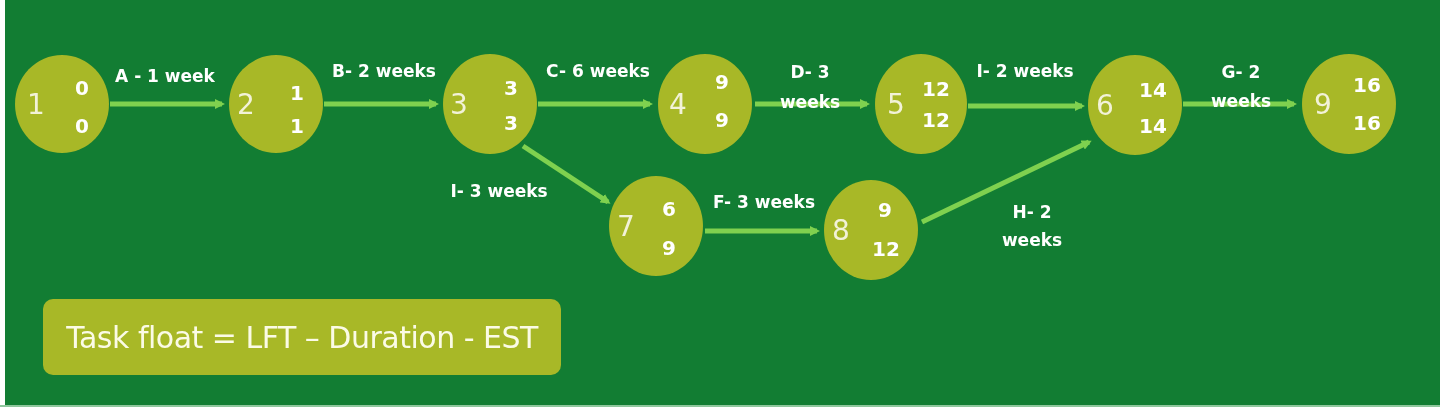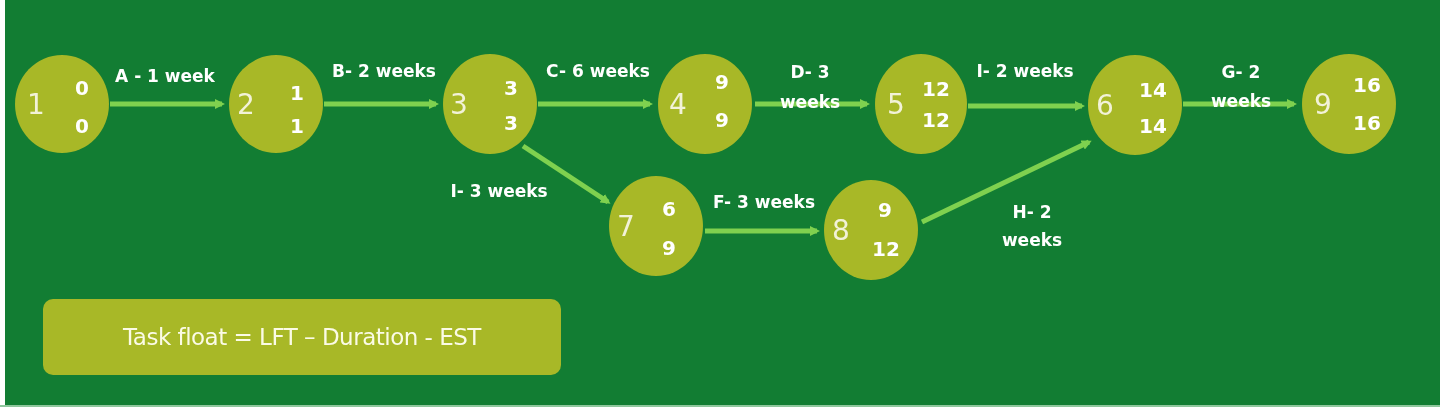--- a/index.html
+++ b/index.html
@@ -7,21 +7,21 @@
          font-family: "Liberation Sans", "DejaVu Sans", sans-serif; }
   .panel { position: absolute; left: 5px; top: 0; width: 1435px; height: 405px;
            background: #127d33; }
   .bottom-line { position: absolute; left: 0; top: 405px; width: 1440px; height: 2px; background: #8fc79d; }
   svg.diagram { position: absolute; left: 0; top: 0; }
   .node-label { fill: #f2f2d8; font-family: "DejaVu Sans", sans-serif; font-size: 28px; }
   .node-val { fill: #ffffff; font-family: "DejaVu Sans", sans-serif; font-size: 20px; font-weight: bold; }
   .edge-label { fill: #ffffff; font-family: "DejaVu Sans", sans-serif; font-size: 17px; font-weight: bold; }
   .formula { position: absolute; left: 43px; top: 299px; width: 518px; height: 76px;
              background: #a8b827; border-radius: 10px; display: flex; align-items: center;
-             justify-content: center; color: #fbfbe6; font-size: 23px;
+             justify-content: center; color: #fbfbe6; font-size: 30px;
              font-family: "DejaVu Sans", sans-serif; letter-spacing: -0.5px; }
 </style>
 </head>
 <body>
 
 <div class="panel"></div>
 <div class="bottom-line"></div>
 
 <svg class="diagram" width="1440" height="411">
   <defs>

